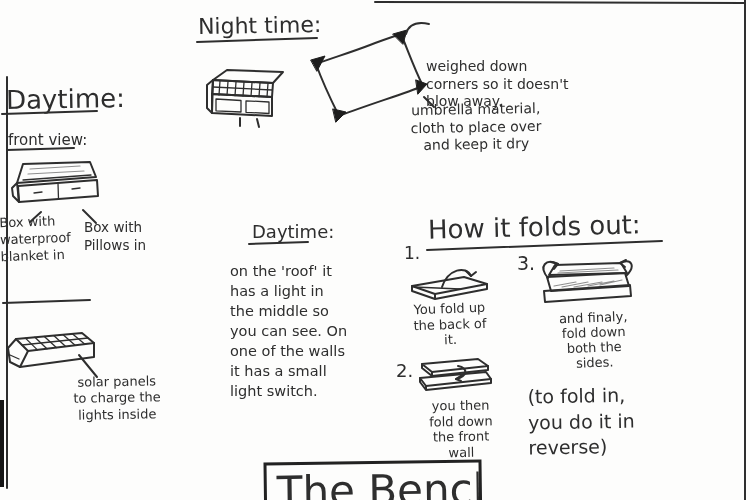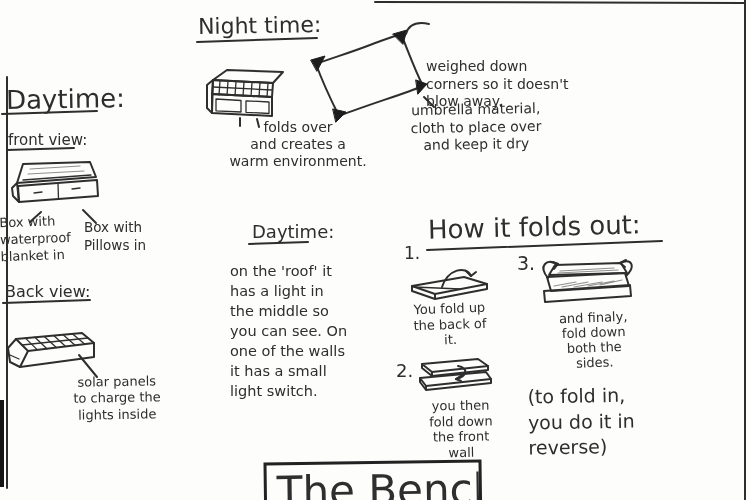--- a/index.html
+++ b/index.html
@@ -37,21 +37,20 @@
     <path d="M2,28 L7,23 L9,42 L3,36 Z"></path>
   </svg>
 
   <div class="abs hw pre" style="left:0px;top:214px;width:74px;font-size:13px;line-height:1.3;transform:rotate(-2deg);">Box with
 waterproof
 blanket in</div>
 
   <div class="abs hw pre" style="left:84px;top:218px;width:78px;font-size:13.5px;line-height:1.35;">Box with
 Pillows in</div>
 
-  <div class="abs hw" style="left:5px;top:282px;font-size:16px;">Back view:</div>
 
   <svg class="abs sk" style="left:6px;top:331px;" width="94" height="48" viewBox="0 0 94 48">
     <path d="M10,8 L76,2 L88,12 L22,20 Z"></path>
     <path class="thin" d="M19.4,7.1 L31.4,18.9 M28.9,6.3 L40.9,17.7 M38.3,5.4 L50.3,16.6 M47.7,4.6 L59.7,15.4 M57.1,3.7 L69.1,14.3 M66.6,2.9 L78.6,13.1"></path>
     <path class="thin" d="M16,14 L82,7"></path>
     <path d="M10,8 L2,17 L4,31 L14,36 L22,20"></path>
     <path d="M14,36 L88,26 L88,12"></path>
     <path class="thin" d="M4,24 L13,28"></path>
   </svg>
 
@@ -64,23 +63,20 @@
   <svg class="abs sk" style="left:203px;top:66px;" width="85" height="58" viewBox="0 0 85 58">
     <path d="M10,14 L24,4 L80,6 L70,17 Z"></path>
     <path d="M10,14 L70,17 L69,31 L9,28 Z"></path>
     <path class="thin" d="M17,15 L16,29 M25,15.5 L24,29.3 M33,16 L32,29.6 M41,16.3 L40,30 M49,16.6 L48,30.3 M57,17 L56,30.6 M65,17.2 L64,30.9"></path>
     <path class="thin" d="M10,21 L69,24"></path>
     <path d="M9,28 L69,31 L69,50 L9,47 Z"></path>
     <path class="thin" d="M13,33 L38,34.5 L38,46 L13,44.8 Z M43,34.8 L66,36 L66,47.5 L43,46.3 Z"></path>
     <path d="M4,19 L10,14 L9,47 L4,42 Z"></path>
   </svg>
 
-  <div class="abs hw pre ctr" style="left:222px;top:119px;width:152px;font-size:14px;line-height:1.2;">folds over
-and creates a
-warm environment.</div>
 
   <svg class="abs sk" style="left:308px;top:28px;" width="124" height="100" viewBox="0 0 124 100">
     <path d="M8,36 C24,30 44,24 62,17 C72,13 84,9 93,6 C99,20 106,40 115,58 C96,66 62,76 31,88 C22,70 13,50 8,36 Z"></path>
     <path class="fillink" d="M3,32 L17,28 L9,43 Z"></path>
     <path class="fillink" d="M85,6 L99,2 L95,16 Z"></path>
     <path class="fillink" d="M108,52 L119,56 L110,66 Z"></path>
     <path class="fillink" d="M25,81 L38,84 L28,94 Z"></path>
   </svg>
 
   <div class="abs hw pre" style="left:426px;top:12px;width:160px;font-size:14px;line-height:1.25;margin-top:46px;">weighed down

